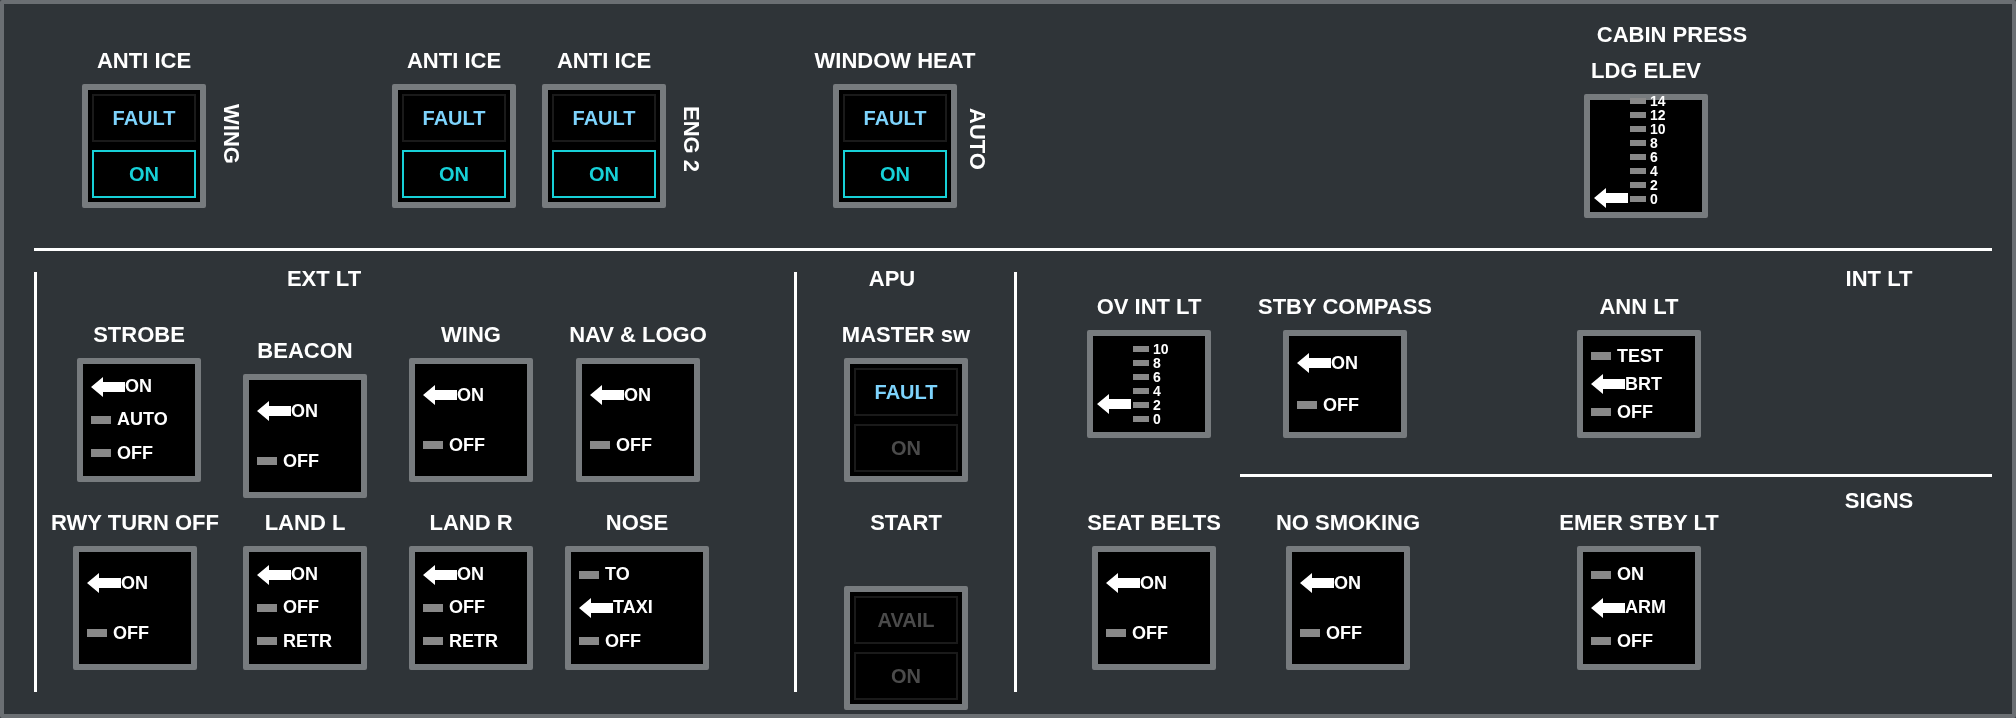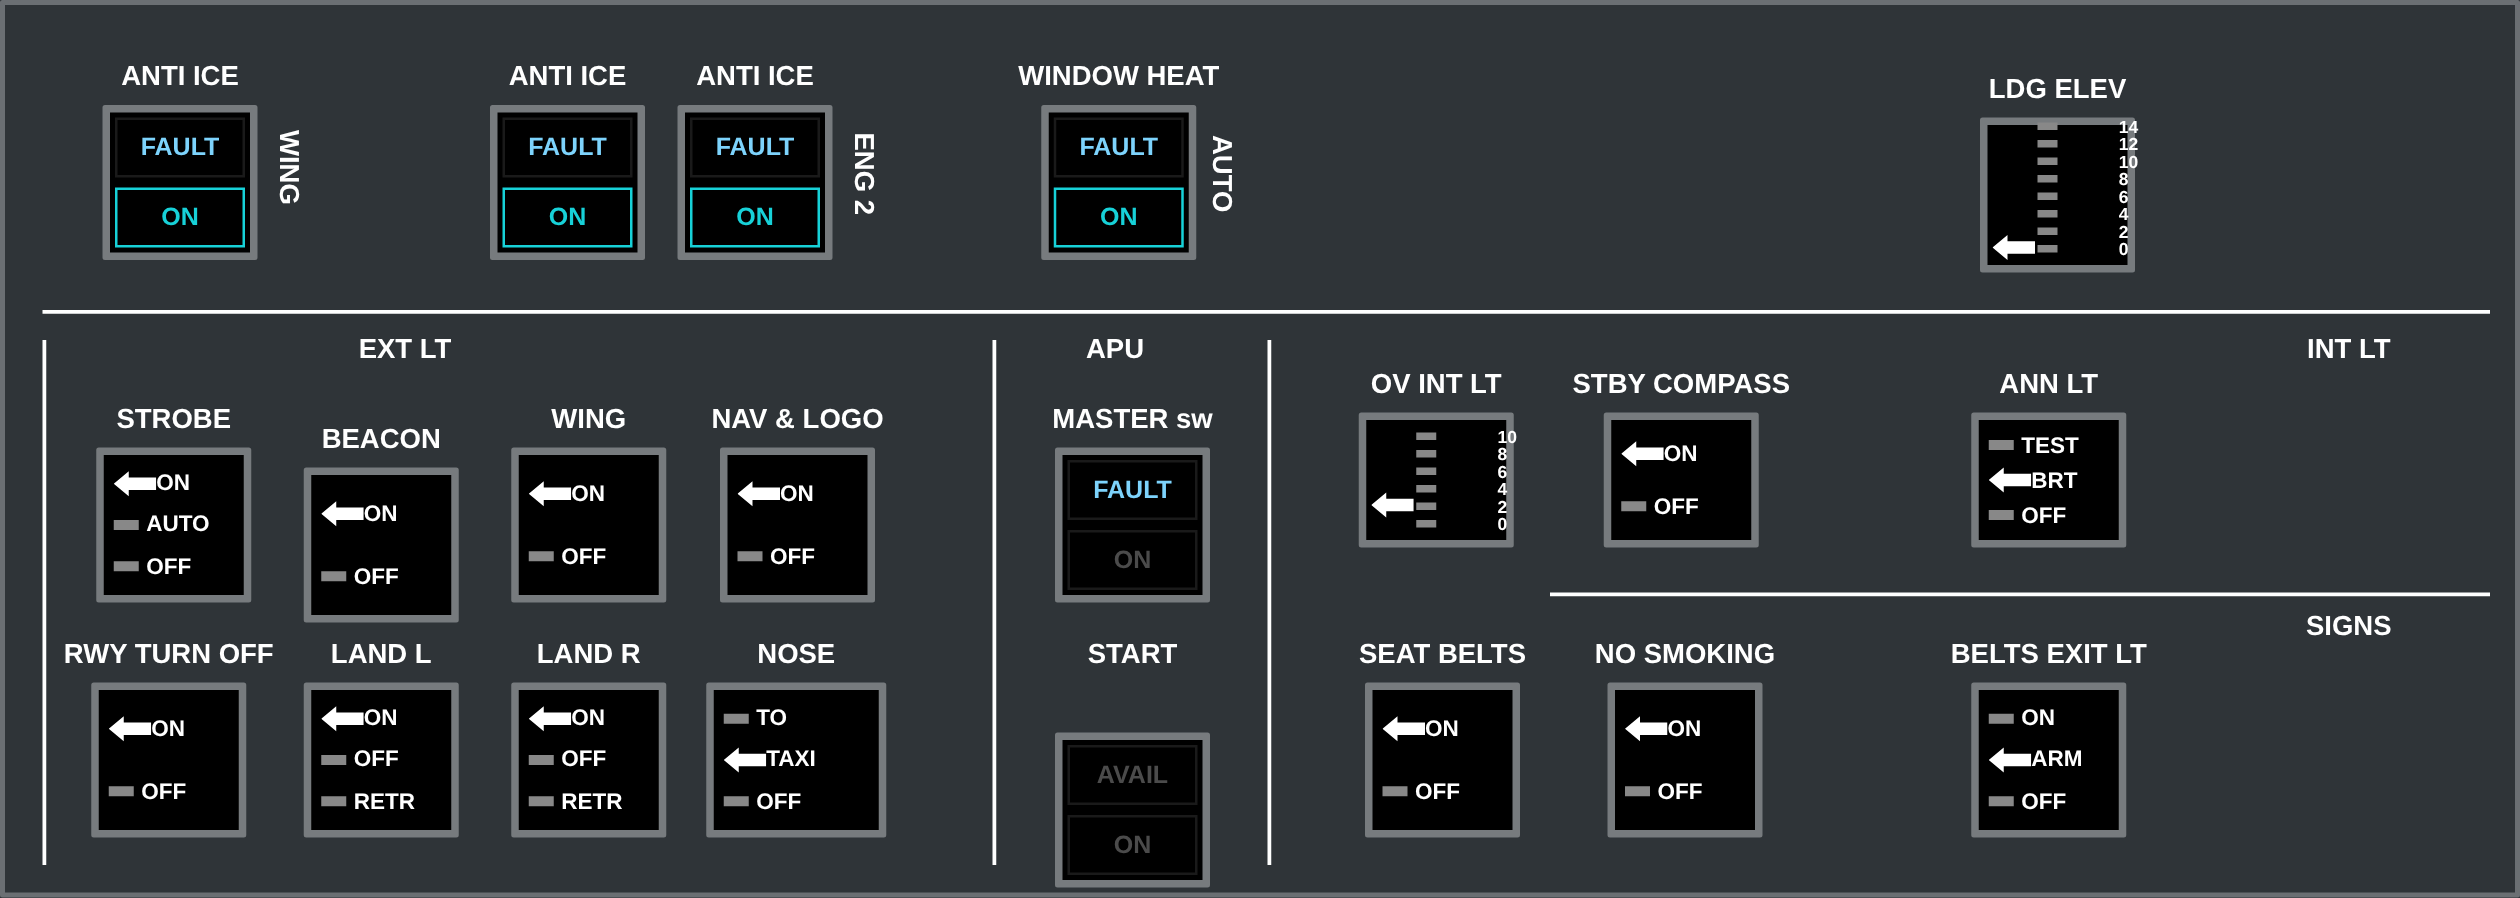--- a/index.html
+++ b/index.html
@@ -119,21 +119,20 @@
   .scale-ticks {
     display: flex;
     flex-direction: column-reverse;
     justify-content: flex-start;
     flex: 1;
   }
   .scale-row {
     display: flex;
     align-items: center;
     height: 14px;
-    gap: 45px;
   }
   .scale-tick {
     width: 16px;
     height: 6px;
     background: #888;
     margin-right: 4px;
   }
   .scale-num {
     font-size: 14px;
     font-weight: bold;
@@ -152,20 +151,21 @@
   
   .grp { position: absolute; }
   .switch-col { display: flex; flex-direction: column; align-items: center; }
   .switch-col .label { margin-bottom: 10px; }
 </style>
 </head>
 <body>
 
 <div class="panel">
 
+  <div class="grp label" style="left:1508px; top:18px; width:320px;">CABIN PRESS</div>
 
   <div class="grp switch-col" style="left:78px; top:44px;">
     <div class="label">ANTI ICE</div>
     <div class="korry">
       <div class="korry-cell korry-fault">FAULT</div>
       <div class="korry-cell korry-on-lit">ON</div>
     </div>
   </div>
   <div class="grp vlabel" style="left:214px; top:100px;">WING</div>
 
@@ -529,21 +529,21 @@
           </div>
           <div class="rotary-text">ON</div>
         </div>
         <div class="rotary-row">
           <div class="rotary-tick"></div>
           <div class="rotary-text">OFF</div>
         </div>
       </div>
   </div>
   <div class="grp switch-col" style="left:1530px; top:506px; width:210px;">
-    <div class="label">BELTS EXIT LT</div>
+    <div class="label">EMER STBY LT</div>
     <div class="rotary" style="width:124px; height:124px;" id="rot-emer">
         <div class="rotary-row">
           <div class="rotary-tick"></div>
           <div class="rotary-text">ON</div>
         </div>
         <div class="rotary-row">
           <div class="knob">
             <svg viewBox="0 0 34 24">
               <polygon points="0,12 12,2 12,7 34,7 34,17 12,17 12,22" fill="#fff"></polygon>
             </svg>

